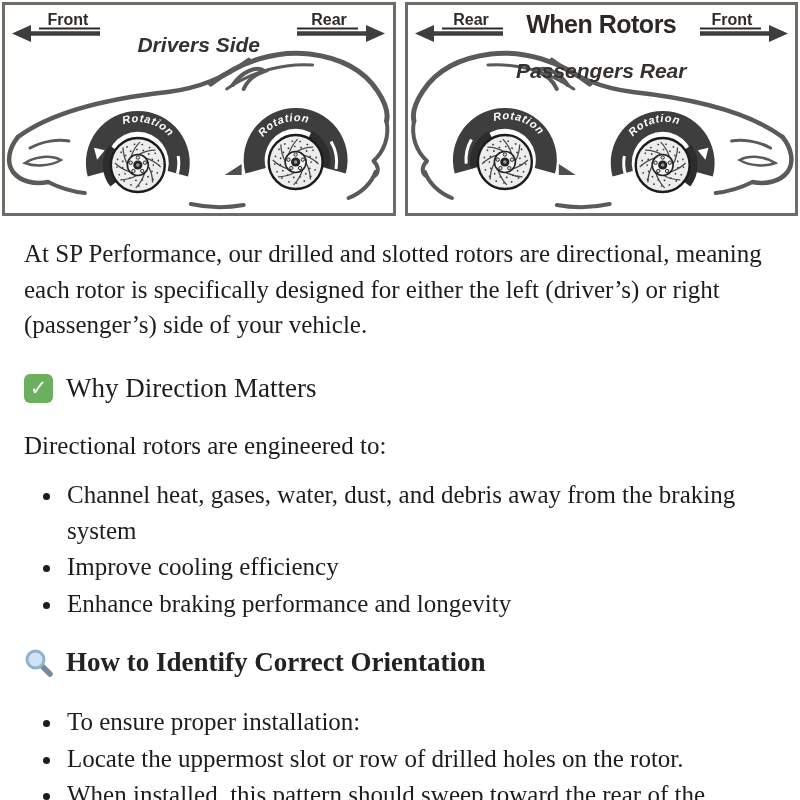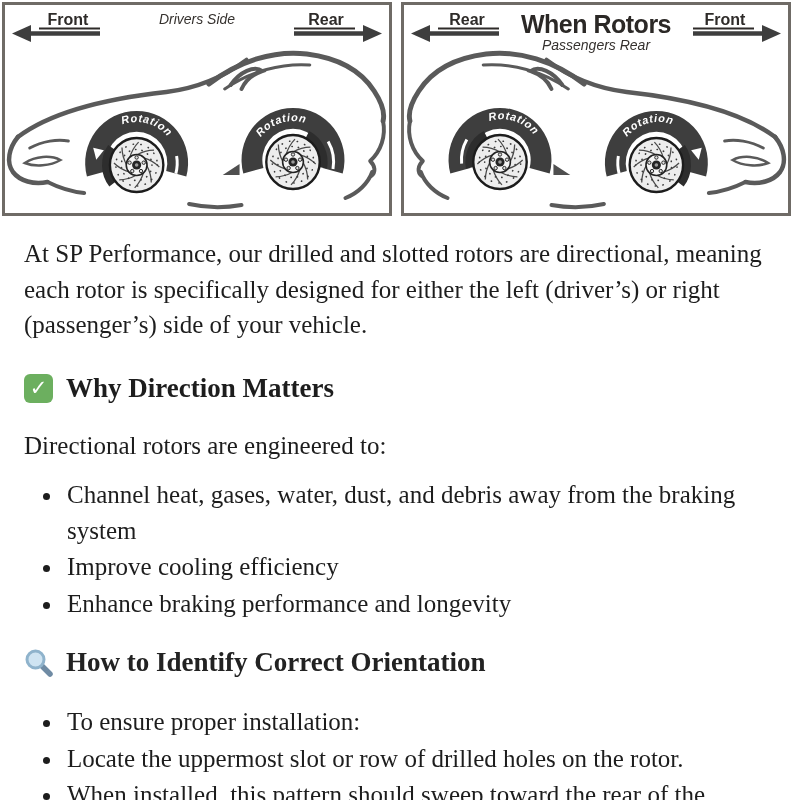--- a/index.html
+++ b/index.html
@@ -1,31 +1,31 @@
 <!DOCTYPE html>
 <html><head>
 <meta charset="utf-8">
 <style>
   html,body{margin:0;padding:0;background:#ffffff;}
   body{width:800px;height:800px;overflow:hidden;font-family:"Liberation Serif",serif;color:#1d1d1d;}
 
   
-  .diagram{display:flex;gap:9px;padding:2px 9px 0 2px;}
+  .diagram{display:flex;gap:9px;padding:2px 2px 0 2px;}
   .panel{flex:1;position:relative;height:208px;border:3px solid #6f6b66;background:#fff;}
   .panel-header{position:relative;z-index:2;display:flex;justify-content:space-between;align-items:flex-start;padding:5px 7px 0 7px;}
   .dir-label{width:95px;height:32px;flex:0 0 auto;}
   .titles{text-align:center;line-height:1.02;margin-top:2px;font-family:"Liberation Sans",sans-serif;}
   .panel-title{font-size:25px;font-weight:bold;color:#2b2826;letter-spacing:-0.5px;}
-  .panel-subtitle{font-size:14px;font-weight:normal;font-style:italic;color:#35312e;}
+  .panel-subtitle{font-size:21px;font-weight:bold;font-style:italic;color:#35312e;margin-top:22px;}
   .car-svg{position:absolute;left:0;top:0;width:100%;height:100%;z-index:1;}
 
   
   .content{padding:14px 24px 0 24px;font-size:25px;line-height:1.42;}
   .intro{margin:6px 0 30px 0;max-width:764px;}
-  .sec-head{display:flex;align-items:center;gap:13px;margin:0 0 24px 0;font-size:27px;font-weight:bold;line-height:1.15;}
+  .sec-head{display:flex;align-items:center;gap:13px;margin:0 0 24px 0;font-size:27px;font-weight:normal;line-height:1.15;}
   .sec-head.plain{font-weight:bold;color:#222;margin:2px 0 26px 0;}
   .check-icon{display:inline-flex;align-items:center;justify-content:center;width:29px;height:29px;border-radius:6px;background:#6caf5f;flex:0 0 auto;}
   .check-icon::after{content:"\2713";color:#fff;font-size:21px;font-weight:bold;font-family:"DejaVu Sans",sans-serif;line-height:1;}
   .mag-icon{width:29px;height:29px;flex:0 0 auto;}
   .lead{margin:0 0 14px 0;}
   ul{margin:0 0 26px 0;padding:0 0 0 40px;}
   ul.tight{margin-bottom:0;}
   li{padding-left:3px;margin:1px 0;max-width:700px;}
   li::marker{color:#1d1d1d;}
 </style>

